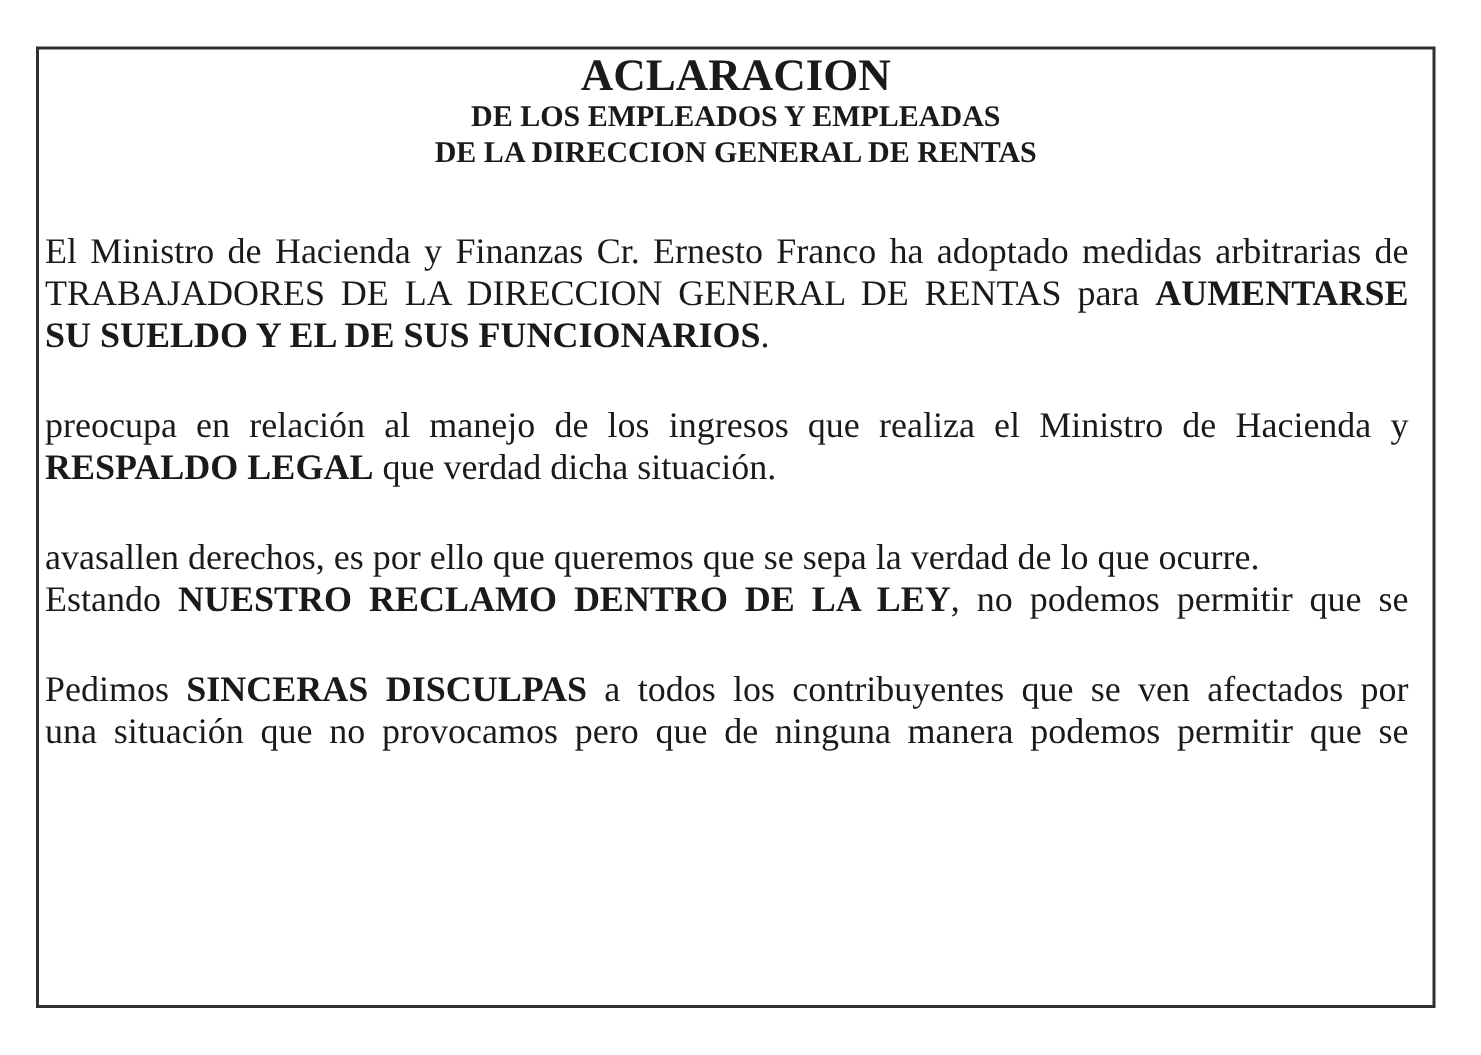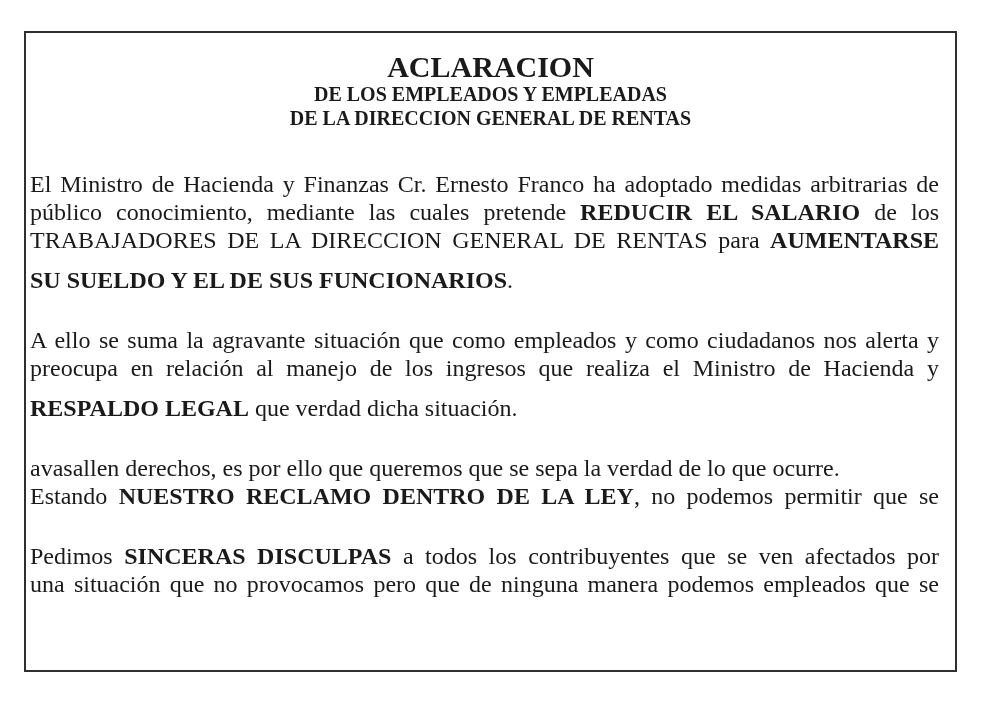--- a/index.html
+++ b/index.html
@@ -17,21 +17,21 @@
     width: 933px;
     height: 641px;
     box-sizing: border-box;
     border: 2.5px solid var(--border-color, #2f2f2f);
     background: #ffffff;
     color: var(--text-color, #1a1a1a);
     overflow: hidden;
   }
   .doc-header {
     text-align: center;
-    padding-top: 18px;
+    padding-top: 2px;
   }
   .title {
     margin: 0;
     font-size: 30px;
     line-height: 31px;
     font-weight: bold;
   }
   .subtitle {
     font-size: 20px;
     line-height: 24px;
@@ -46,47 +46,44 @@
     margin: 0 0 32px 0;
   }
   .line {
     line-height: 28px;
     text-align: justify;
     text-align-last: justify;
     white-space: normal;
   }
   .line.last {
     text-align-last: left;
-    margin-top: 12px;
   }
   .line b { font-weight: bold; }
 </style>
 </head>
 <body>
 
 <div class="sheet">
   <header class="doc-header">
     <h1 class="title">ACLARACION</h1>
     <div class="subtitle">DE LOS EMPLEADOS Y EMPLEADAS</div>
     <div class="subtitle">DE LA DIRECCION GENERAL DE RENTAS</div>
   </header>
   <main class="doc-body">
       <div class="para">
         <div class="line"><span>El Ministro de Hacienda y Finanzas Cr. Ernesto Franco ha adoptado medidas arbitrarias de</span></div>
-        <div class="line"><span>público conocimiento, mediante las cuales pretende </span><b>REDUCIR EL SALARIO</b><span> de los</span></div>
         <div class="line"><span>TRABAJADORES DE LA DIRECCION GENERAL DE RENTAS para </span><b>AUMENTARSE</b></div>
         <div class="line last"><b>SU SUELDO Y EL DE SUS FUNCIONARIOS</b><span>.</span></div>
       </div>
       <div class="para">
-        <div class="line"><span>A ello se suma la agravante situación que como empleados y como ciudadanos nos alerta y</span></div>
         <div class="line"><span>preocupa en relación al manejo de los ingresos que realiza el Ministro de Hacienda y</span></div>
         <div class="line last"><b>RESPALDO LEGAL</b><span> que verdad dicha situación.</span></div>
       </div>
       <div class="para">
         <div class="line last"><span>avasallen derechos, es por ello que queremos que se sepa la verdad de lo que ocurre.</span></div>
         <div class="line"><span>Estando </span><b>NUESTRO RECLAMO DENTRO DE LA LEY</b><span>, no podemos permitir que se</span></div>
       </div>
       <div class="para">
         <div class="line"><span>Pedimos </span><b>SINCERAS DISCULPAS</b><span> a todos los contribuyentes que se ven afectados por</span></div>
-        <div class="line"><span>una situación que no provocamos pero que de ninguna manera podemos empleados que se</span></div>
+        <div class="line"><span>una situación que no provocamos pero que de ninguna manera podemos permitir que se</span></div>
       </div>
     </main>
 </div>
 
 </body></html>

